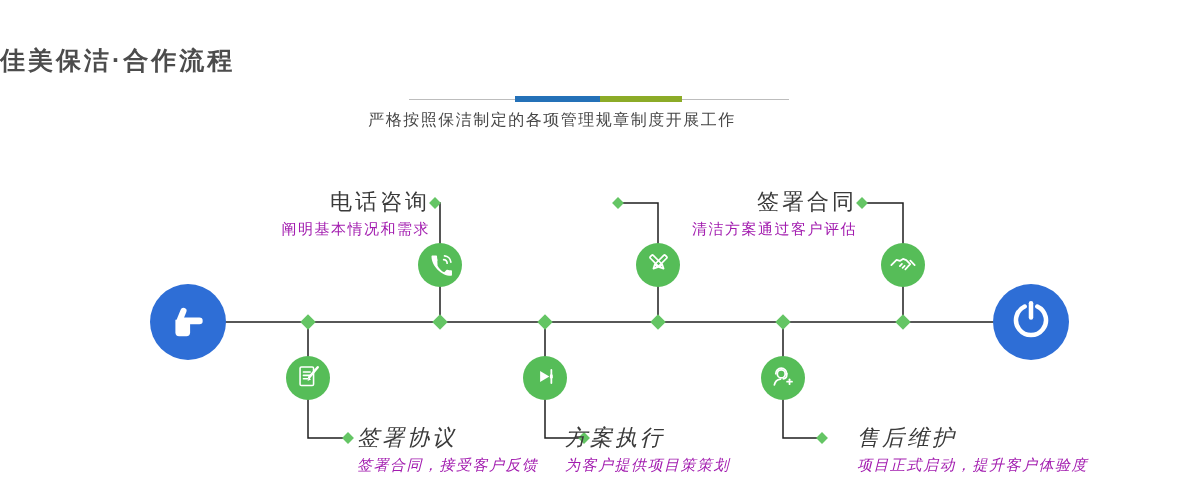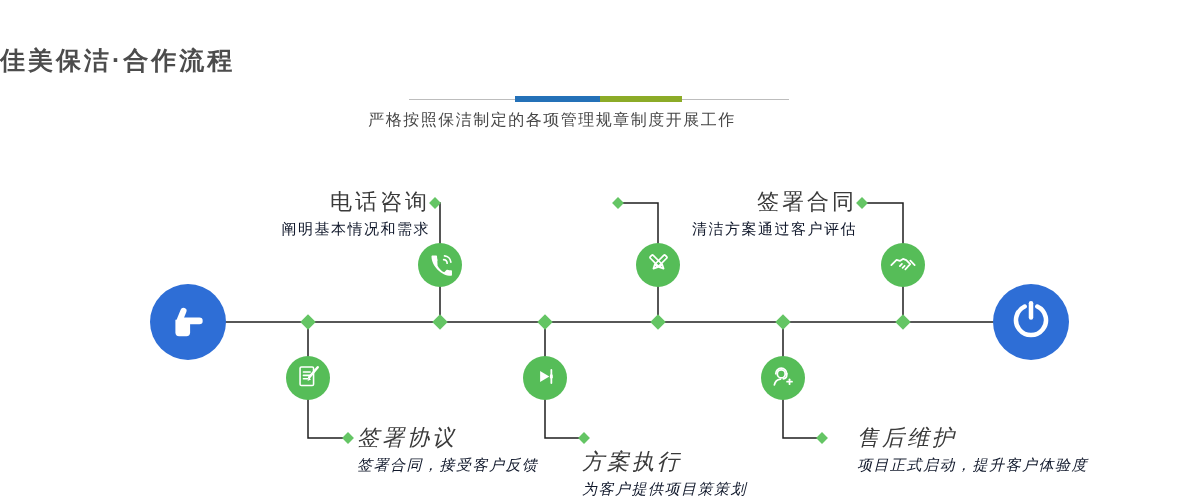--- a/index.html
+++ b/index.html
@@ -35,28 +35,28 @@
   .node-g1{left:418px;top:243px;}
   .node-g2{left:636px;top:243px;}
   .node-g3{left:881px;top:243px;}
   .node-g4{left:286px;top:356px;}
   .node-g5{left:523px;top:356px;}
   .node-g6{left:761px;top:356px;}
 
   
   .step-label{position:absolute;z-index:2;}
   .step-label .t{font-size:22px;color:#3a3a3a;letter-spacing:3px;line-height:28px;}
-  .step-label .d{font-size:15px;color:#0f172a;letter-spacing:1.5px;line-height:21px;margin-top:2px;}
+  .step-label .d{font-size:15px;color:#a21caf;letter-spacing:1.5px;line-height:21px;margin-top:2px;}
   .lbl-top{text-align:right;top:188px;}
   .lbl-t1{right:772px;}
   .lbl-t2{right:589px;}
   .lbl-t3{right:345px;}
   .lbl-bottom{text-align:left;top:424px;font-style:italic;}
   .lbl-b1{left:357px;}
-  .lbl-b2{left:582px;margin-top:24px;}
+  .lbl-b2{left:565px;}
   .lbl-b3{left:831px;margin-left:26px;}
 </style>
 </head>
 <body>
 
 <div class="canvas">
 
   <div class="main-title">佳美保洁·合作流程</div>
   <div class="divider"></div>
   <div class="divider-blue"></div>

